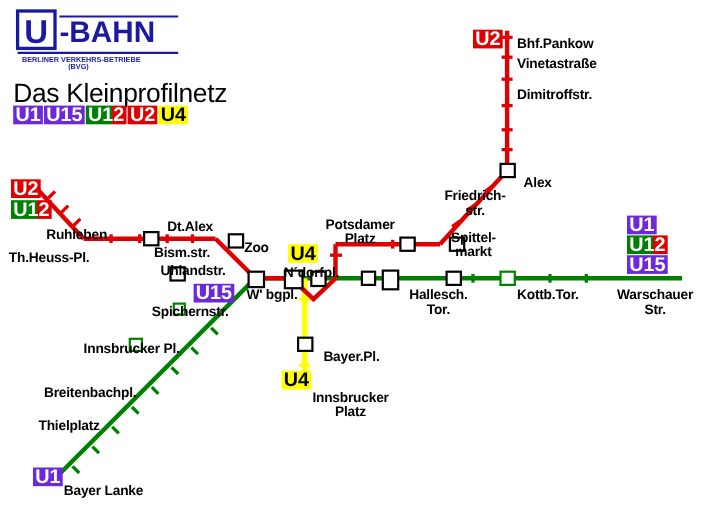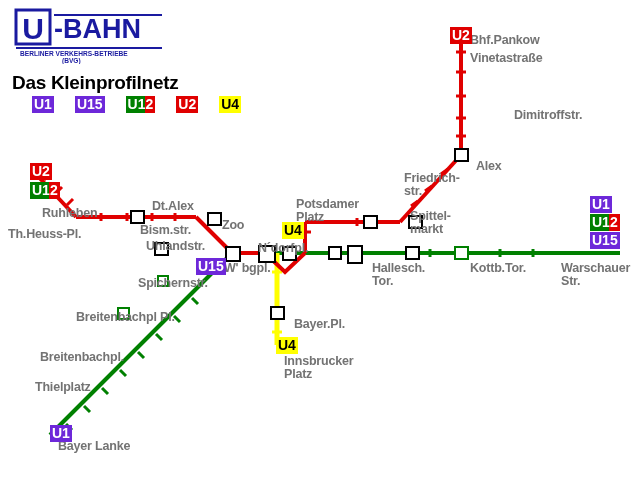--- a/index.html
+++ b/index.html
@@ -2,29 +2,29 @@
 <html><head>
 <meta charset="utf-8">
 <style>
   html,body{margin:0;padding:0;}
   body{
     width:640px;height:480px;background:#ffffff;
     font-family:"Liberation Sans", sans-serif;
     overflow:hidden;position:relative;
   }
   #map{position:absolute;left:0;top:0;width:640px;height:480px;}
-  .lbl{position:absolute;color:#737373;font-weight:bold;font-family:"Liberation Sans",sans-serif;
-       white-space:pre;line-height:1.02;font-size:12.5px;letter-spacing:-0.2px;}
+  .lbl{position:absolute;color:#000000;font-weight:bold;font-family:"Liberation Sans",sans-serif;
+       white-space:pre;line-height:1.02;font-size:12.5px;letter-spacing:-0.2px;text-align:center;}
   
   #logo{position:absolute;left:14px;top:8px;width:150px;height:56px;}
-  #title{position:absolute;left:12px;top:72px;font-size:19px;font-weight:bold;color:#000;
+  #title{position:absolute;left:12px;top:72px;font-size:24px;font-weight:normal;color:#000;
          letter-spacing:-0.3px;font-family:"Liberation Sans",sans-serif;}
   #badgestrip{position:absolute;left:12px;top:96px;display:flex;gap:1px;}
-  .bdg{font-family:"Liberation Sans",sans-serif;font-weight:bold;font-size:14px;
-       color:#ffffff;line-height:15px;padding:1px 2px 1px 2px;display:inline-block;margin-left:20px;}
+  .bdg{font-family:"Liberation Sans",sans-serif;font-weight:bold;font-size:18px;
+       color:#ffffff;line-height:15px;padding:1px 2px 1px 2px;display:inline-block;}
   .bdg.g{background:#6d28d9;}
   .bdg.r{background:#e00000;}
   .bdg.y{background:#ffff00;color:#000000;}
   .bdg.gr{background:linear-gradient(to right,#008000 0%,#008000 64%,#e00000 64%,#e00000 100%);}
   .badgebox{position:absolute;display:flex;flex-direction:column;gap:1px;align-items:flex-start;}
 </style>
 </head>
 <body>
 
 <svg id="map" viewBox="0 0 640 480">
@@ -147,21 +147,21 @@
     <span class="bdg g">U1</span>
     <span class="bdg g">U15</span>
     <span class="bdg gr">U12</span>
     <span class="bdg r">U2</span>
     <span class="bdg y">U4</span>
   </div>
 
 <div id="labels">
     <div class="lbl" style="left: 470px; top: 34px;">Bhf.Pankow</div>
     <div class="lbl" style="left: 470px; top: 52px;">Vinetastraße</div>
-    <div class="lbl" style="left: 470px; top: 109px; margin-left: 44px;">Dimitroffstr.</div>
+    <div class="lbl" style="left: 470px; top: 80px;">Dimitroffstr.</div>
     <div class="lbl" style="left: 476px; top: 160px;">Alex</div>
     <div class="lbl" style="left: 376px; top: 172px; margin-left: 28px;">Friedrich-
 str.</div>
     <div class="lbl" style="left: 410px; top: 210px;">Spittel-
 markt</div>
     <div class="lbl" style="left: 296px; top: 198px;">Potsdamer
 Platz</div>
     <div class="lbl" style="left: 42px; top: 162px; margin-top: 45px;">Ruhleben</div>
     <div class="lbl" style="left: 8px; top: 228px;">Th.Heuss-Pl.</div>
     <div class="lbl" style="left: 152px; top: 200px;">Dt.Alex</div>
@@ -169,21 +169,21 @@
     <div class="lbl" style="left: 222px; top: 219px;">Zoo</div>
     <div class="lbl" style="left: 146px; top: 240px;">Uhlandstr.</div>
     <div class="lbl" style="left: 138px; top: 277px;">Spichernstr.</div>
     <div class="lbl" style="left: 224px; top: 262px;">W' bgpl.</div>
     <div class="lbl" style="left: 258px; top: 242px;">N´dorfpl.</div>
     <div class="lbl" style="left: 372px; top: 262px;">Hallesch.
 Tor.</div>
     <div class="lbl" style="left: 470px; top: 262px;">Kottb.Tor.</div>
     <div class="lbl" style="left: 561px; top: 262px;">Warschauer
 Str.</div>
-    <div class="lbl" style="left: 76px; top: 311px;">Breitenbachpl Pl.</div>
+    <div class="lbl" style="left: 76px; top: 311px;">Innsbrucker Pl.</div>
     <div class="lbl" style="left: 40px; top: 351px;">Breitenbachpl.</div>
     <div class="lbl" style="left: 35px; top: 381px;">Thielplatz</div>
     <div class="lbl" style="left: 58px; top: 440px;">Bayer Lanke</div>
     <div class="lbl" style="left: 294px; top: 318px;">Bayer.Pl.</div>
     <div class="lbl" style="left: 284px; top: 355px;">Innsbrucker
 Platz</div>
   </div>
 <div id="tbadges">
     <div class="badgebox" style="left: 10px; top: 163px;">
       <span class="bdg r">U2</span>

